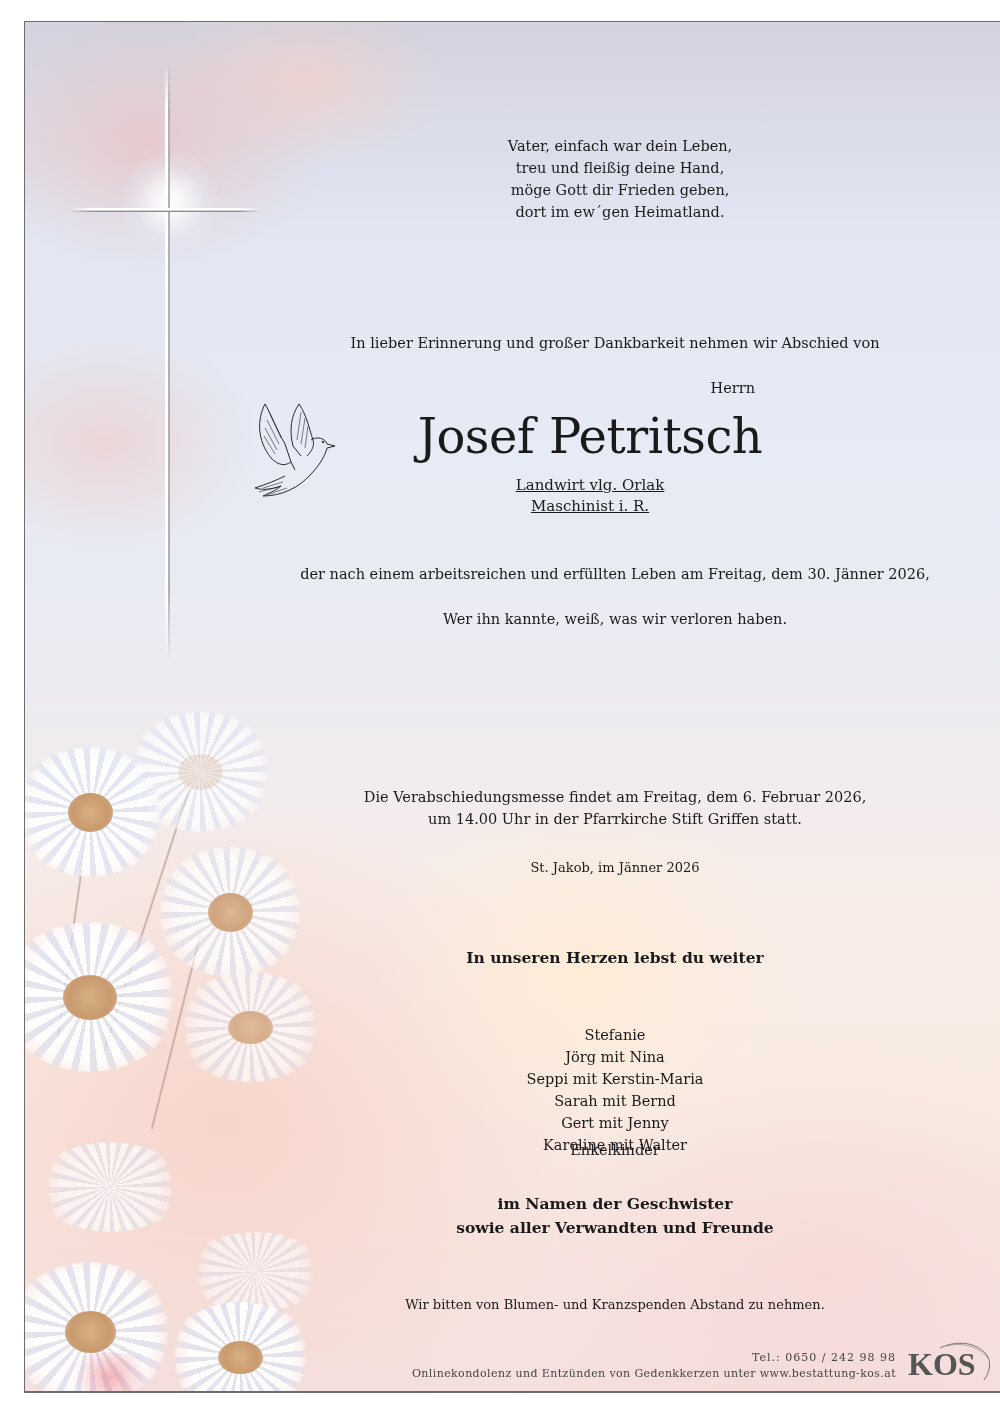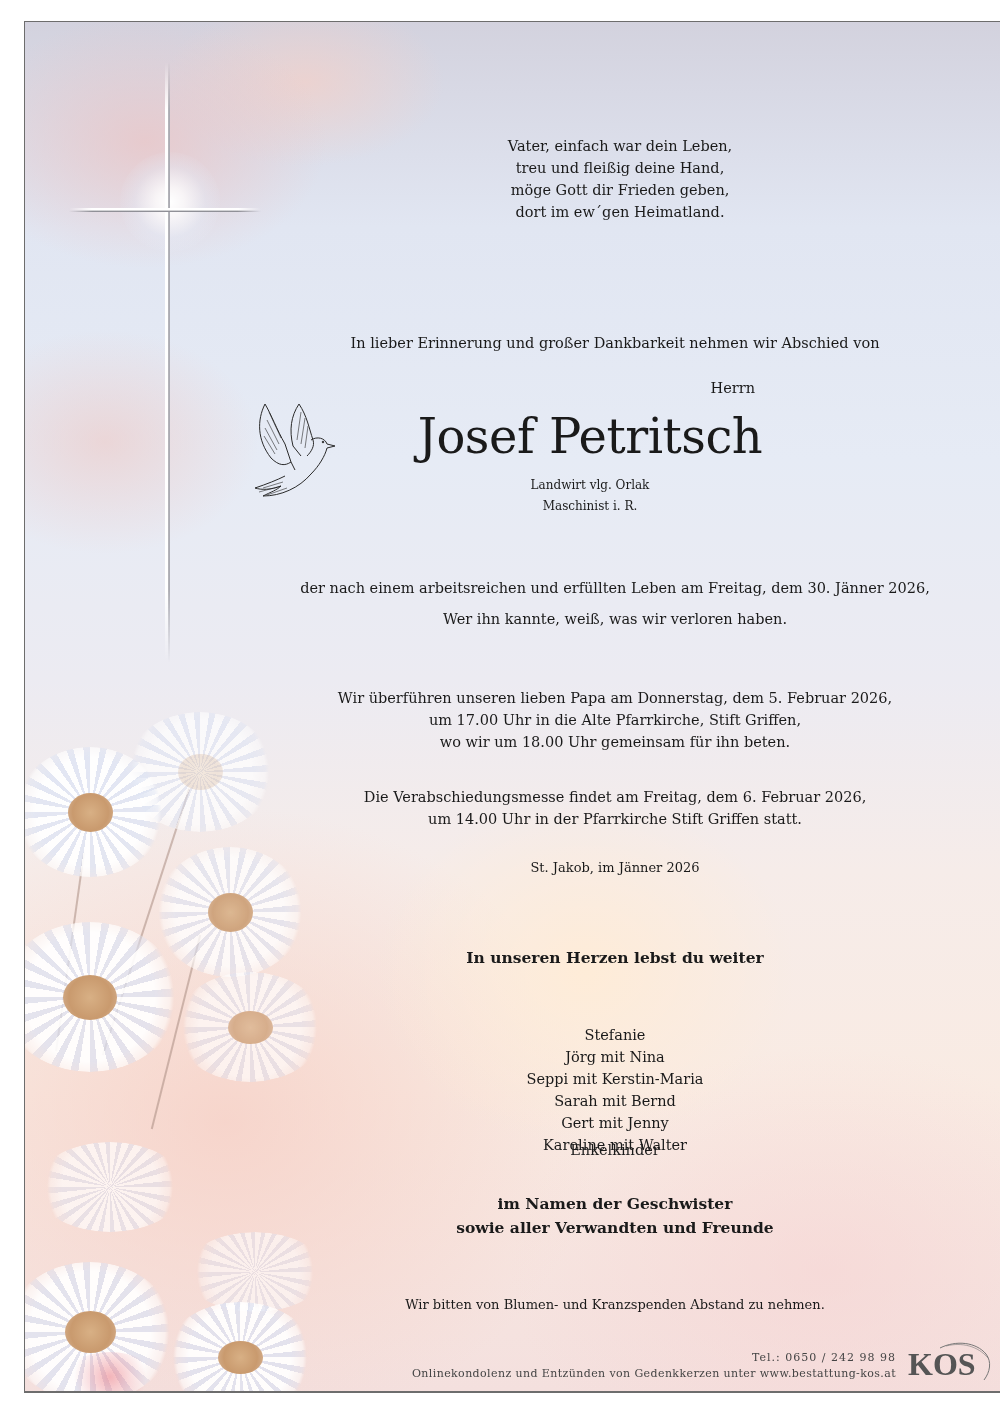--- a/index.html
+++ b/index.html
@@ -54,22 +54,22 @@
     background: radial-gradient(circle, #d8b085 0%, #c99a6e 60%, #d9b79a 100%);
   }
   .stem { position: absolute; width: 2px; background: rgba(170,140,130,0.55); }
   
   .content { position: absolute; left: 0; top: 0; width: 100%; height: 100%; }
   .center-text { position: absolute; text-align: center; }
   .poem { left: 380px; top: 113px; width: 430px; font-size: 14.5px; line-height: 22px; }
   .intro { left: 250px; top: 313px; width: 680px; font-size: 14.5px; }
   .salutation { left: 400px; top: 358px; width: 330px; font-size: 14.5px; text-align: right; }
   .name { left: 360px; top: 384px; width: 410px; font-size: 48px; line-height: 60px; letter-spacing: -0.5px; font-family: "DejaVu Serif", serif; font-weight: normal; }
-  .titles { left: 400px; top: 453px; width: 330px; font-size: 12px; line-height: 21px; }
-  .death { left: 240px; top: 541px; width: 700px; font-size: 14.5px; line-height: 22px; margin-top: 14px; }
+  .titles { left: 400px; top: 453px; width: 330px; font-size: 15px; line-height: 21px; text-decoration: underline; }
+  .death { left: 240px; top: 541px; width: 700px; font-size: 14.5px; line-height: 22px; }
   .quote { left: 300px; top: 589px; width: 580px; font-size: 14.5px; }
   .transfer { left: 260px; top: 665px; width: 660px; font-size: 14.5px; line-height: 22px; }
   .mass { left: 260px; top: 764px; width: 660px; font-size: 14.5px; line-height: 22px; }
   .place { left: 390px; top: 838px; width: 400px; font-size: 13px; }
   .hearts { left: 340px; top: 926px; width: 500px; font-size: 15.5px; font-weight: bold; }
   .family { left: 390px; top: 966px; width: 400px; font-size: 14.5px; line-height: 22px; margin-top: 36px; }
   .grand { left: 440px; top: 1120px; width: 300px; font-size: 14.5px; }
   .siblings { left: 340px; top: 1170px; width: 500px; font-size: 15.5px; line-height: 24px; font-weight: bold; }
   .flowers-note { left: 300px; top: 1275px; width: 580px; font-size: 13px; text-align: center; }
   .footer-tel { position: absolute; right: 108px; top: 1329px; font-size: 11px; letter-spacing: 1px; color: #444; }
@@ -164,25 +164,20 @@
       <div>Landwirt vlg. Orlak</div>
       <div>Maschinist i. R.</div>
     </div>
 
     <div class="center-text death">
       <div>der nach einem arbeitsreichen und erfüllten Leben am Freitag, dem 30. Jänner 2026,</div>
     </div>
 
     <div class="center-text quote">Wer ihn kannte, weiß, was wir verloren haben.</div>
 
-    <div class="center-text transfer">
-      <div>Wir überführen unseren lieben Papa am Donnerstag, dem 5. Februar 2026,</div>
-      <div>um 17.00 Uhr in die Alte Pfarrkirche, Stift Griffen,</div>
-      <div>wo wir um 18.00 Uhr gemeinsam für ihn beten.</div>
-    </div>
 
     <div class="center-text mass">
       <div>Die Verabschiedungsmesse findet am Freitag, dem 6. Februar 2026,</div>
       <div>um 14.00 Uhr in der Pfarrkirche Stift Griffen statt.</div>
     </div>
 
     <div class="center-text place">St. Jakob, im Jänner 2026</div>
 
     <div class="center-text hearts">In unseren Herzen lebst du weiter</div>
 

